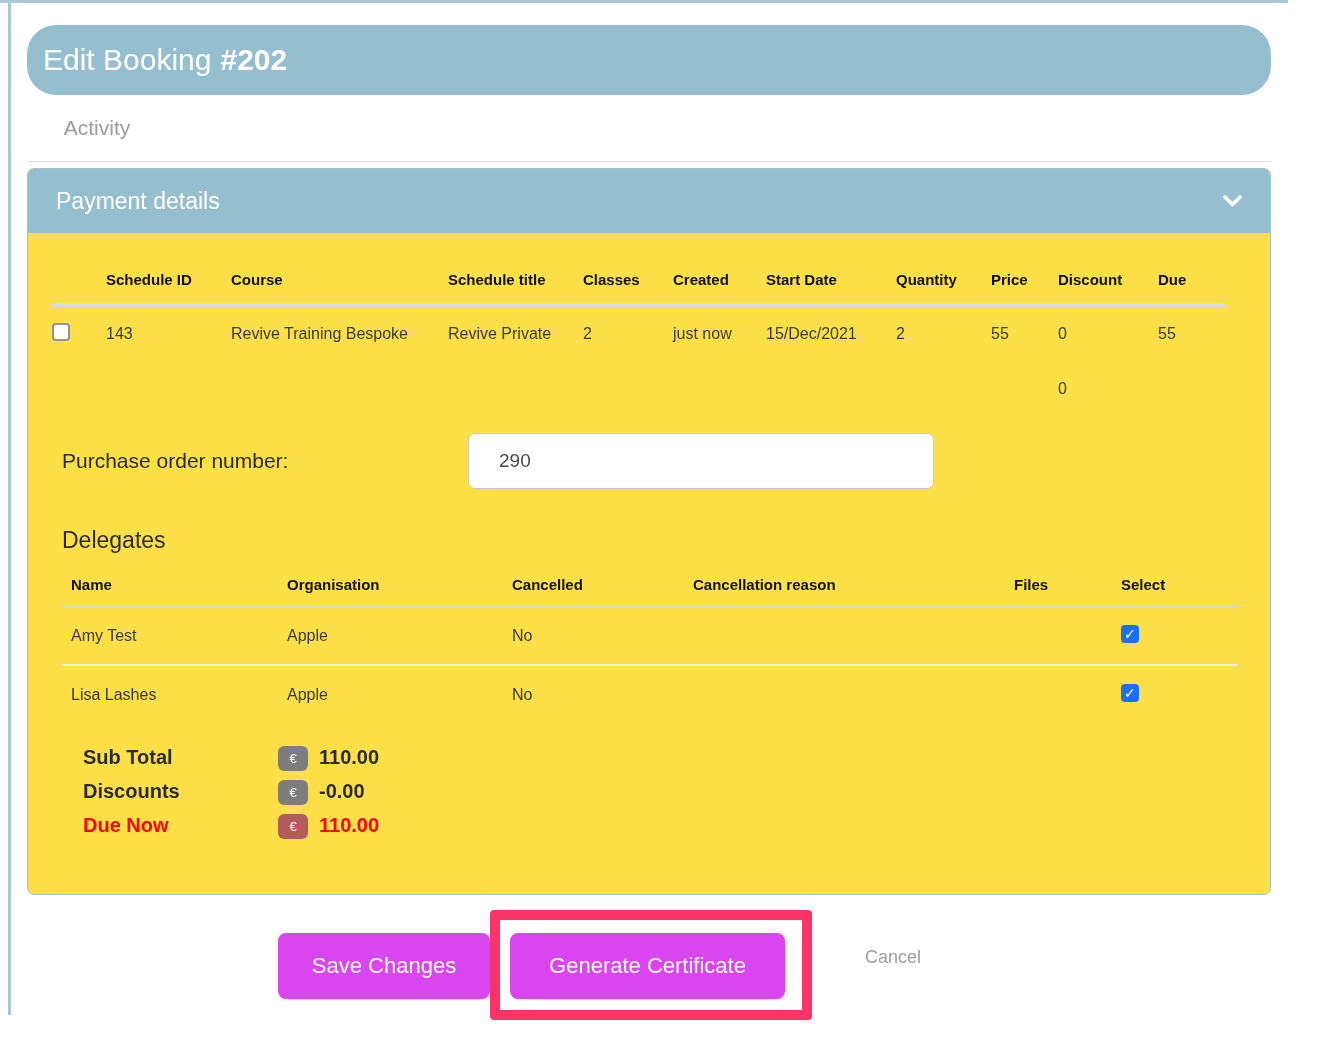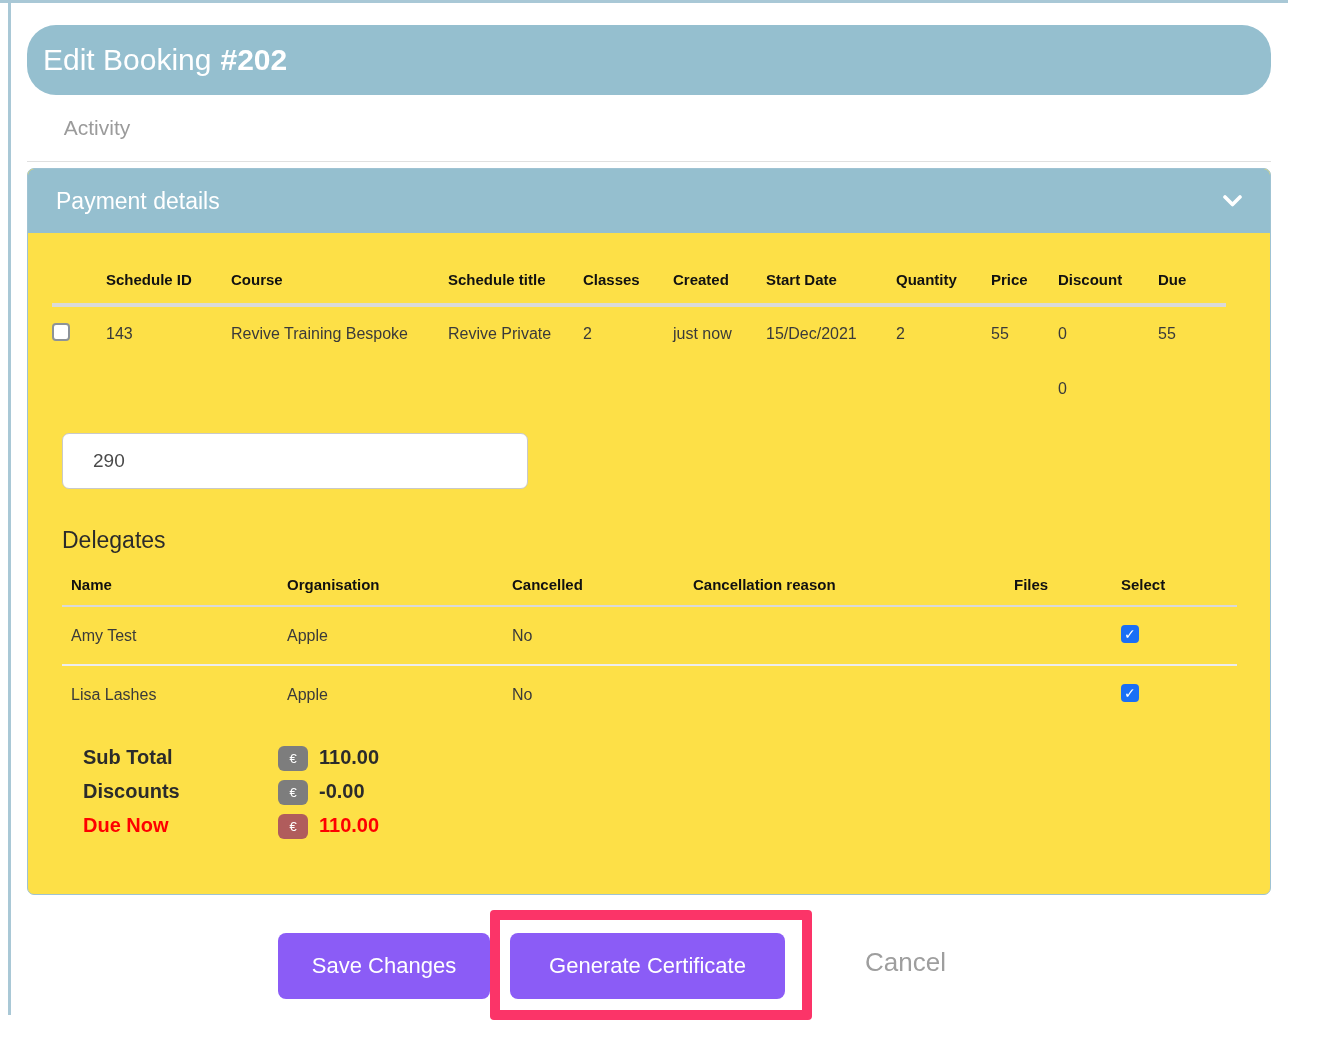--- a/index.html
+++ b/index.html
@@ -98,31 +98,31 @@
     margin-right:11px;
   }
   .total-value { font-size:20px; font-weight:700; color:#2b2b2b; }
   .total-row.due .total-label { color:#fe0000; }
   .total-row.due .badge { background:#b05c5c; }
   .total-row.due .total-value { color:#fe0000; }
 
   
   .footer { position:relative; height:160px; }
   .btn {
-    background:#8b5cf6; border:none; border-radius:8px; color:#fff;
+    background:#d946ef; border:none; border-radius:8px; color:#fff;
     font-size:22px; font-family:"Liberation Sans","DejaVu Sans",sans-serif;
     position:absolute; height:66px; cursor:pointer;
   }
   .save-btn { left:251px; top:38px; width:212px; }
   .generate-btn { left:483px; top:38px; width:275px; }
   .highlight-box {
     position:absolute; left:463px; top:15px; width:322px; height:110px;
     border:10px solid #fb3468; border-radius:4px; pointer-events:none;
   }
-  .cancel-link { position:absolute; left:838px; top:52px; font-size:26px; color:#9e9e9e; cursor:pointer; }
+  .cancel-link { position:absolute; left:838px; top:52px; font-size:18px; color:#9e9e9e; cursor:pointer; }
 </style>
 </head>
 <body>
 
 <div class="top-line"></div>
 <div class="left-line"></div>
 
 <div class="container">
 
   <div class="title-bar">
@@ -201,20 +201,21 @@
               <td></td>
               <td></td>
               <td></td>
             <td>0</td>
             <td></td>
           </tr>
         </tbody>
       </table>
 
       <div class="po-row">
+        <div class="po-label">Purchase order number:</div>
         <input class="po-input" type="text" value="290" style="">
       </div>
 
       <div class="delegates-heading">Delegates</div>
 
       <table class="del-table">
         <colgroup>
           <col style="width:216px">
             <col style="width:225px">
             <col style="width:181px">

